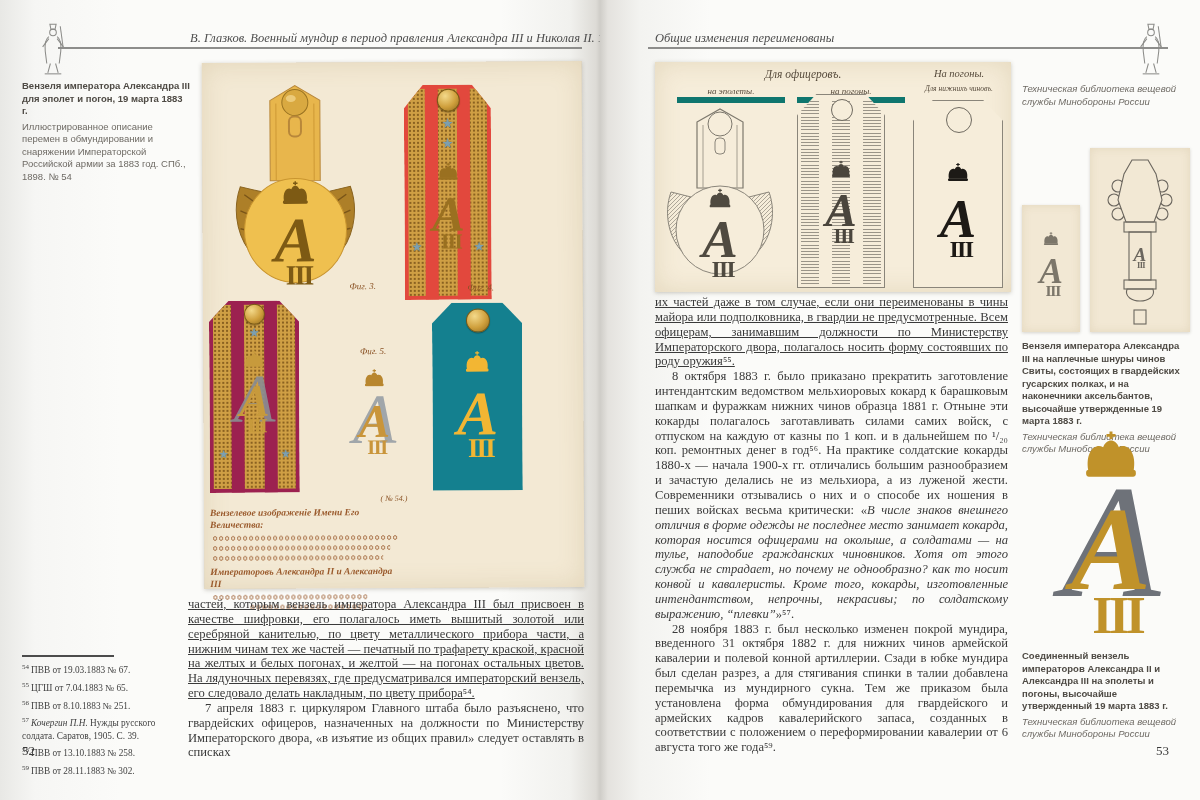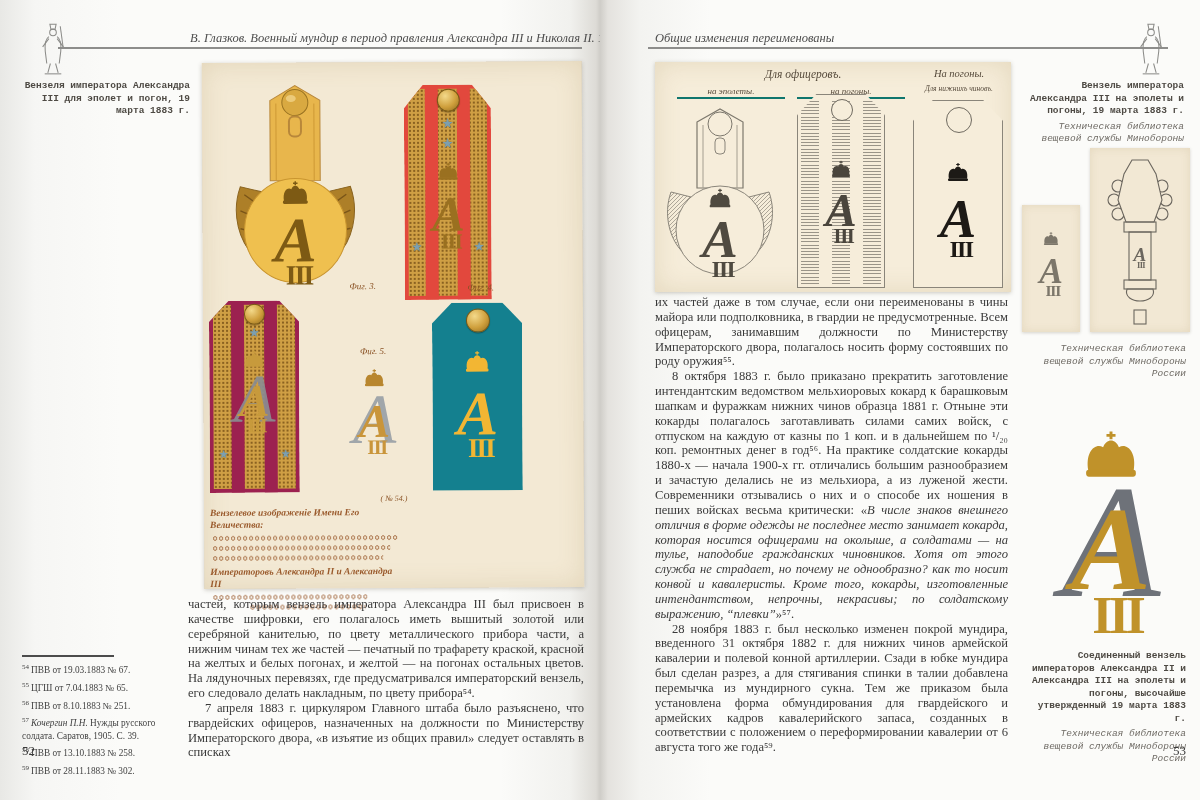--- a/index.html
+++ b/index.html
@@ -6,21 +6,21 @@
   #spread{position:relative;width:1200px;height:800px;overflow:hidden;
     font-family:"Liberation Serif",serif;background:#fbfbf9;}
   .page{position:absolute;top:0;width:600px;height:800px;}
   #page-l{left:0;background:linear-gradient(90deg,#e8e8e5 0,#f6f6f4 35px,#fbfbf9 120px,#fbfbf9 500px,#f1f1ee 570px,#dddbd6 596px,#cfcdc8 600px);}
   #page-r{left:600px;background:linear-gradient(90deg,#cfcdc8 0,#e4e2de 8px,#f3f3f0 40px,#fbfbf9 110px,#fbfbf9 1060px,#ececea 600px);}
 
   .run-head{position:absolute;font-style:italic;font-size:12.5px;color:#4d4d4d;white-space:nowrap;}
   .head-rule{position:absolute;height:2px;background:#8d8d8b;}
   .vignette{position:absolute;width:46px;height:58px;}
 
-  .fig-caption{position:absolute;font-family:Liberation Mono, monospace;font-size:9.5px;line-height:12.5px;color:#6e6a64;text-align:right;}
+  .fig-caption{position:absolute;font-family:Liberation Sans, sans-serif;font-size:9.5px;line-height:12.5px;color:#6e6a64;}
   .fig-caption .cap-title{font-weight:700;color:#4e4a44;margin-bottom:3px;}
   .fig-caption .cap-src{margin-top:3px;}
   .cap-src.it{font-style:italic;}
 
   .plate{position:absolute;background:#f3e9d4;box-shadow:0 1px 4px rgba(60,50,30,.25), inset 0 0 26px rgba(150,120,60,.18);}
   #plate-left{left:203px;top:62px;width:380px;height:526px;transform:rotate(-.3deg);}
   #plate-right{left:655px;top:62px;width:356px;height:230px;background:#f6edda;}
 
   .pogon{position:absolute;clip-path:polygon(22% 0%,78% 0%,100% 11%,100% 100%,0% 100%,0% 11%);}
   .braid{position:absolute;inset:4px;background:radial-gradient(circle at 2px 2px,#8a6120 1px,rgba(0,0,0,0) 1.5px) 0 0/4px 4px,#cf9f44;}
@@ -30,25 +30,25 @@
   .star{position:absolute;color:#7d9fae;text-shadow:0 0 1px #4d6f7e;line-height:1;}
   .cipher{position:absolute;}
   .cipher svg{width:100%;height:100%;display:block;}
   .figlab{position:absolute;font-style:italic;font-size:9px;color:#8a5224;text-align:center;}
 
   .script-col{position:absolute;font-style:italic;color:#9a5a2c;font-size:9px;line-height:12px;}
   .script-head{font-size:9.5px;font-weight:700;}
   .squig{height:5px;margin:5px 2px;background:radial-gradient(circle at 3px 2.5px,rgba(154,90,44,0) 1px,rgba(154,90,44,.75) 1.3px,rgba(154,90,44,.75) 2px,rgba(154,90,44,0) 2.4px) 0 0/6px 5px repeat-x;}
 
   .hand{position:absolute;font-style:italic;color:#564a3b;text-align:center;}
-  .hand.u{border-bottom:2px solid #0f766e;padding-bottom:1px;}
+  .hand.u{border-bottom:6px solid #0f766e;padding-bottom:1px;}
 
   .page-body{position:absolute;font-size:12.6px;line-height:14.85px;color:#3a3a3a;text-align:justify;}
   .page-body p{margin:0;text-indent:17px;}
-  .page-body p.cont{text-indent:0;}
+  .page-body p.cont{text-indent:0;text-decoration:underline;}
   .run-i{font-style:italic;text-align:right;}
 
   .fn-rule{position:absolute;height:2px;background:#4c4c4c;}
   .footnotes{position:absolute;font-size:9.3px;line-height:12.2px;color:#3f3f3f;}
   .footnotes .fn{margin-bottom:2.5px;}
   .fn-num{font-size:7px;vertical-align:super;margin-right:2px;}
 
   .pageno{position:absolute;font-size:13px;color:#3a3a3a;}
 
   .card{position:absolute;background:#f2e8d4;box-shadow:0 1px 3px rgba(60,50,30,.2), inset 0 0 10px rgba(150,120,60,.15);}
@@ -90,20 +90,21 @@
           <path d="M27 6 l3 22"></path>
         <path d="M17.5 42 l-2.5 9 M22.5 42 l2.5 9"></path>
           <path d="M12 52 h16"></path>
       </g>
     </svg>
     <div class="run-head" style="left:190px;top:31px;width:392px;text-align:center">В. Глазков. Военный мундир в период правления Александра III и Николая II. 1881–1906</div>
     <div class="head-rule" style="left:58px;top:47px;width:524px"></div>
 
     <div class="fig-caption" style="left:22px;top:80px;width:168px">
       <div class="cap-title">Вензеля императора Александра III для эполет и погон, 19 марта 1883 г.</div>
+      <div class="cap-src">Иллюстрированное описание перемен в обмундировании и снаряжении Императорской Российской армии за 1883 год. СПб., 1898. № 54</div>
     </div>
 
     <div class="plate" id="plate-left">
 
       <svg style="position:absolute;left:28px;top:16px" width="130" height="212" viewBox="0 0 130 212">
         <path d="M10 108 C1 133 7 165 28 181 L46 155 C30 145 25 130 31 113 Z" fill="#ad7f28" stroke="#8a6420" stroke-width="1"></path>
         <path d="M120 108 C129 133 123 165 102 181 L84 155 C100 145 105 130 99 113 Z" fill="#ad7f28" stroke="#8a6420" stroke-width="1"></path>
         <path d="M14 116 l14 10 M10 132 l16 7 M10 150 l17 4 M15 166 l15 -2" stroke="#7a5518" stroke-width="1.4" fill="none"></path>
         <path d="M116 116 l-14 10 M120 132 l-16 7 M120 150 l-17 4 M115 166 l-15 -2" stroke="#7a5518" stroke-width="1.4" fill="none"></path>
         <path d="M40 22 L65 7 L90 22 L90 102 L40 102 Z" fill="#e8b64c" stroke="#b8873a"></path>
@@ -254,21 +255,20 @@
         <span class="cipher" style="left:50%;top:52px;width:62px;height:118px;transform:translateX(-50%)">
           <svg viewBox="0 0 100 160">
             <use href="#sym-crown" x="28" y="0" width="44" height="31" style="color:#1d1a16"></use>
             <use href="#sym-a3" x="4" y="32" width="92" height="126" style="color:#1d1a16"></use>
           </svg>
         </span>
       </div>
     </div>
 
     <div class="fig-caption" style="left:422px;top:80px;width:162px">
-      <div class="cap-title">Вензель императора Александра III на эполеты и погоны, 19 марта 1883 г.</div>
       <div class="cap-src it">Техническая библиотека вещевой службы Минобороны России</div>
     </div>
 
     <div class="card" style="left:422px;top:205px;width:58px;height:127px">
       <span class="cipher" style="left:50%;top:14px;width:44px;height:96px;transform:translateX(-50%)">
         <svg viewBox="0 0 100 160">
           <use href="#sym-crown" x="28" y="0" width="44" height="31" style="color:#7c766a"></use>
           <use href="#sym-a3" x="8" y="32" width="84" height="124" style="color:#7c766a"></use>
         </svg>
       </span>
@@ -288,20 +288,21 @@
           <rect x="33" y="80" width="22" height="48"></rect>
           <rect x="28" y="128" width="32" height="9"></rect>
           <path d="M31 137 c-5 16 31 16 26 0 z"></path>
           <rect x="38" y="158" width="12" height="14"></rect>
         </g>
         <use href="#sym-a3" x="34" y="84" width="20" height="40" style="color:#6b665e"></use>
       </svg>
     </div>
 
     <div class="fig-caption" style="left:422px;top:340px;width:164px">
+      <div class="cap-title">Вензеля императора Александра III на наплечные шнуры чинов Свиты, состоящих в гвардейских гусарских полках, и на наконечники аксельбантов, высочайше утвержденные 19 марта 1883 г.</div>
       <div class="cap-src it">Техническая библиотека вещевой службы Минобороны России</div>
     </div>
 
     <div class="photo" style="left:435px;top:430px;width:152px;height:212px">
       <span class="cipher" style="left:0;top:0;width:152px;height:212px">
         <svg viewBox="0 0 100 150">
           <use href="#sym-crown" x="26" y="0" width="48" height="34" style="color:#c0922a"></use>
           <use href="#sym-back-a" x="-8" y="22" width="116" height="122" style="color:#62666e"></use>
           <use href="#sym-a3" x="6" y="30" width="88" height="118" style="color:#c0922a"></use>
         </svg>
@@ -313,15 +314,15 @@
       <div class="cap-src it">Техническая библиотека вещевой службы Минобороны России</div>
     </div>
 
     <div class="page-body" style="left:55px;top:295px;width:353px">
       <p class="cont"><span>их частей даже в том случае, если они переименованы в чины майора или подполковника, в гвардии не предусмотренные. Всем офицерам, занимавшим должности по Министерству Императорского двора, полагалось носить форму состоявших по роду оружия⁵⁵.</span></p>
       <p><span>8 октября 1883 г. было приказано прекратить заготовление интендантским ведомством мельхиоровых кокард к барашковым шапкам и фуражкам нижних чинов образца 1881 г. Отныне эти кокарды полагалось заготавливать силами самих войск, с отпуском на каждую от казны по 1 коп. и в дальнейшем по ¹/₂₀ коп. ремонтных денег в год⁵⁶. На практике солдатские кокарды 1880-х — начала 1900-х гг. отличались большим разнообразием и зачастую делались не из мельхиора, а из луженой жести. Современники отзывались о них и о способе их ношения в пеших войсках весьма критически: «</span><span class="run-i">В числе знаков внешнего отличия в форме одежды не последнее место занимает кокарда, которая носится офицерами на околыше, а солдатами — на тулье, наподобие гражданских чиновников. Хотя от этого служба не страдает, но почему не однообразно? как то носит конвой и кавалеристы. Кроме того, кокарды, изготовленные интендантством, непрочны, некрасивы; по солдатскому выражению, “плевки”</span><span>»⁵⁷.</span></p>
       <p><span>28 ноября 1883 г. был несколько изменен покрой мундира, введенного 31 октября 1882 г. для нижних чинов армейской кавалерии и полевой конной артиллерии. Сзади в юбке мундира был сделан разрез, а для стягивания спинки в талии добавлена перемычка из мундирного сукна. Тем же приказом была установлена форма обмундирования для гвардейского и армейских кадров кавалерийского запаса, созданных в соответствии с положением о переформировании кавалерии от 6 августа того же года⁵⁹.</span></p>
 
     </div>
 
-    <div class="pageno" style="left:556px;top:743px;width:30px;text-align:right">53</div>
+    <div class="pageno" style="left:556px;top:743px;width:30px;">53</div>
   </div>
 </div>
 
 </body></html>

